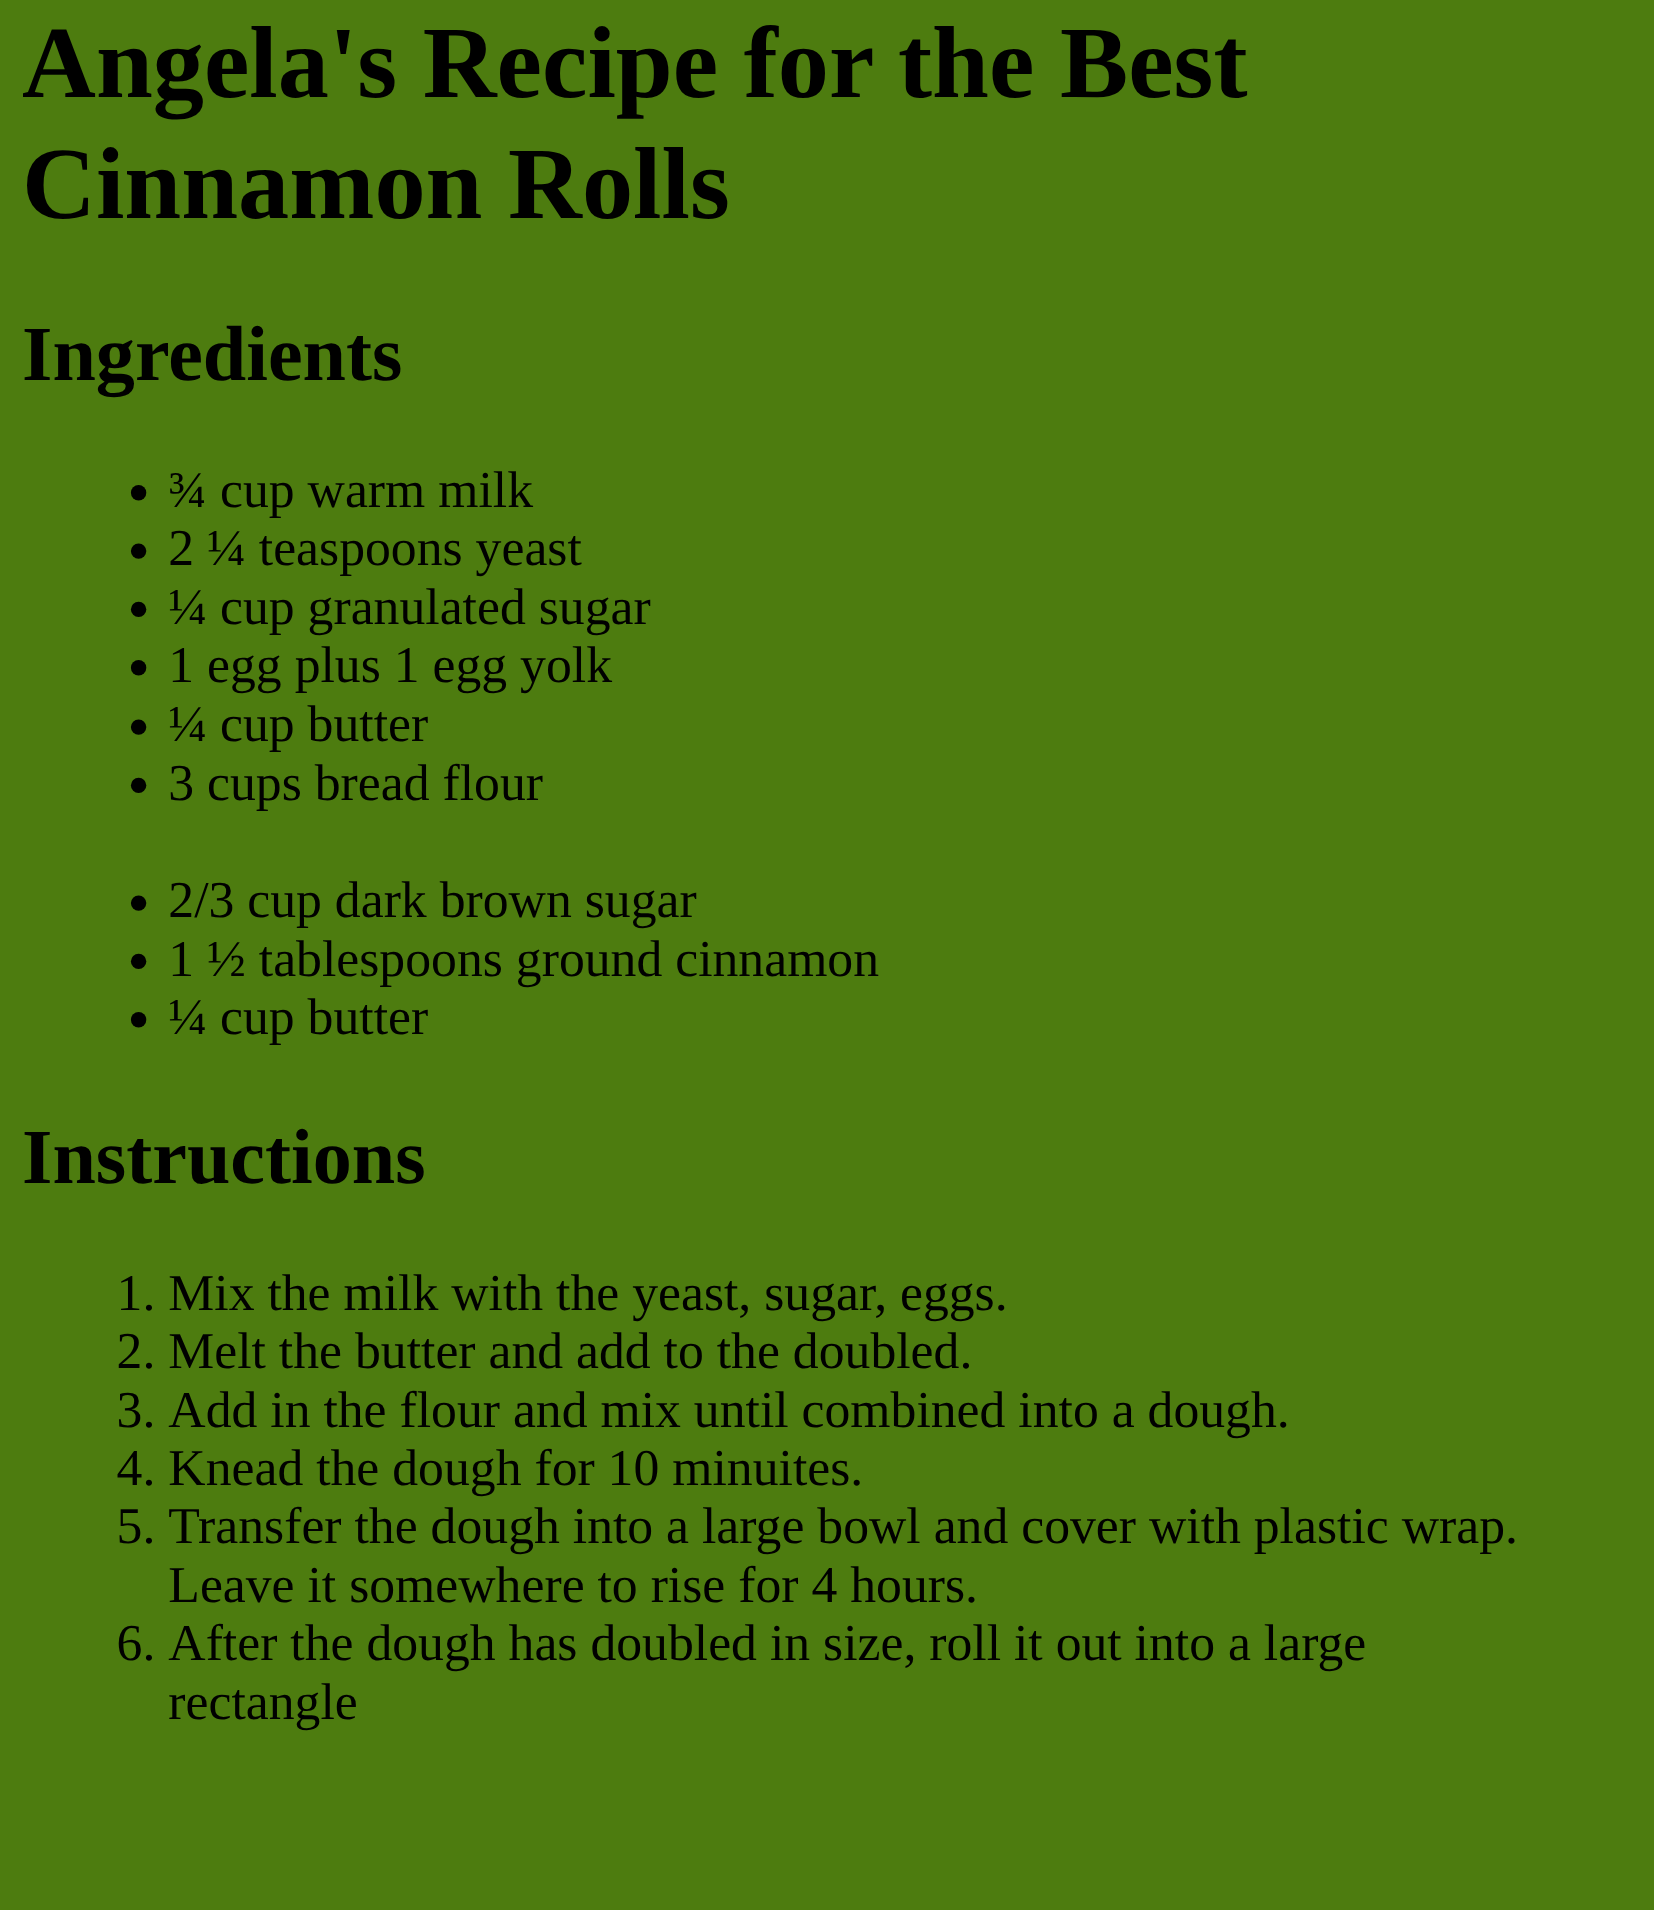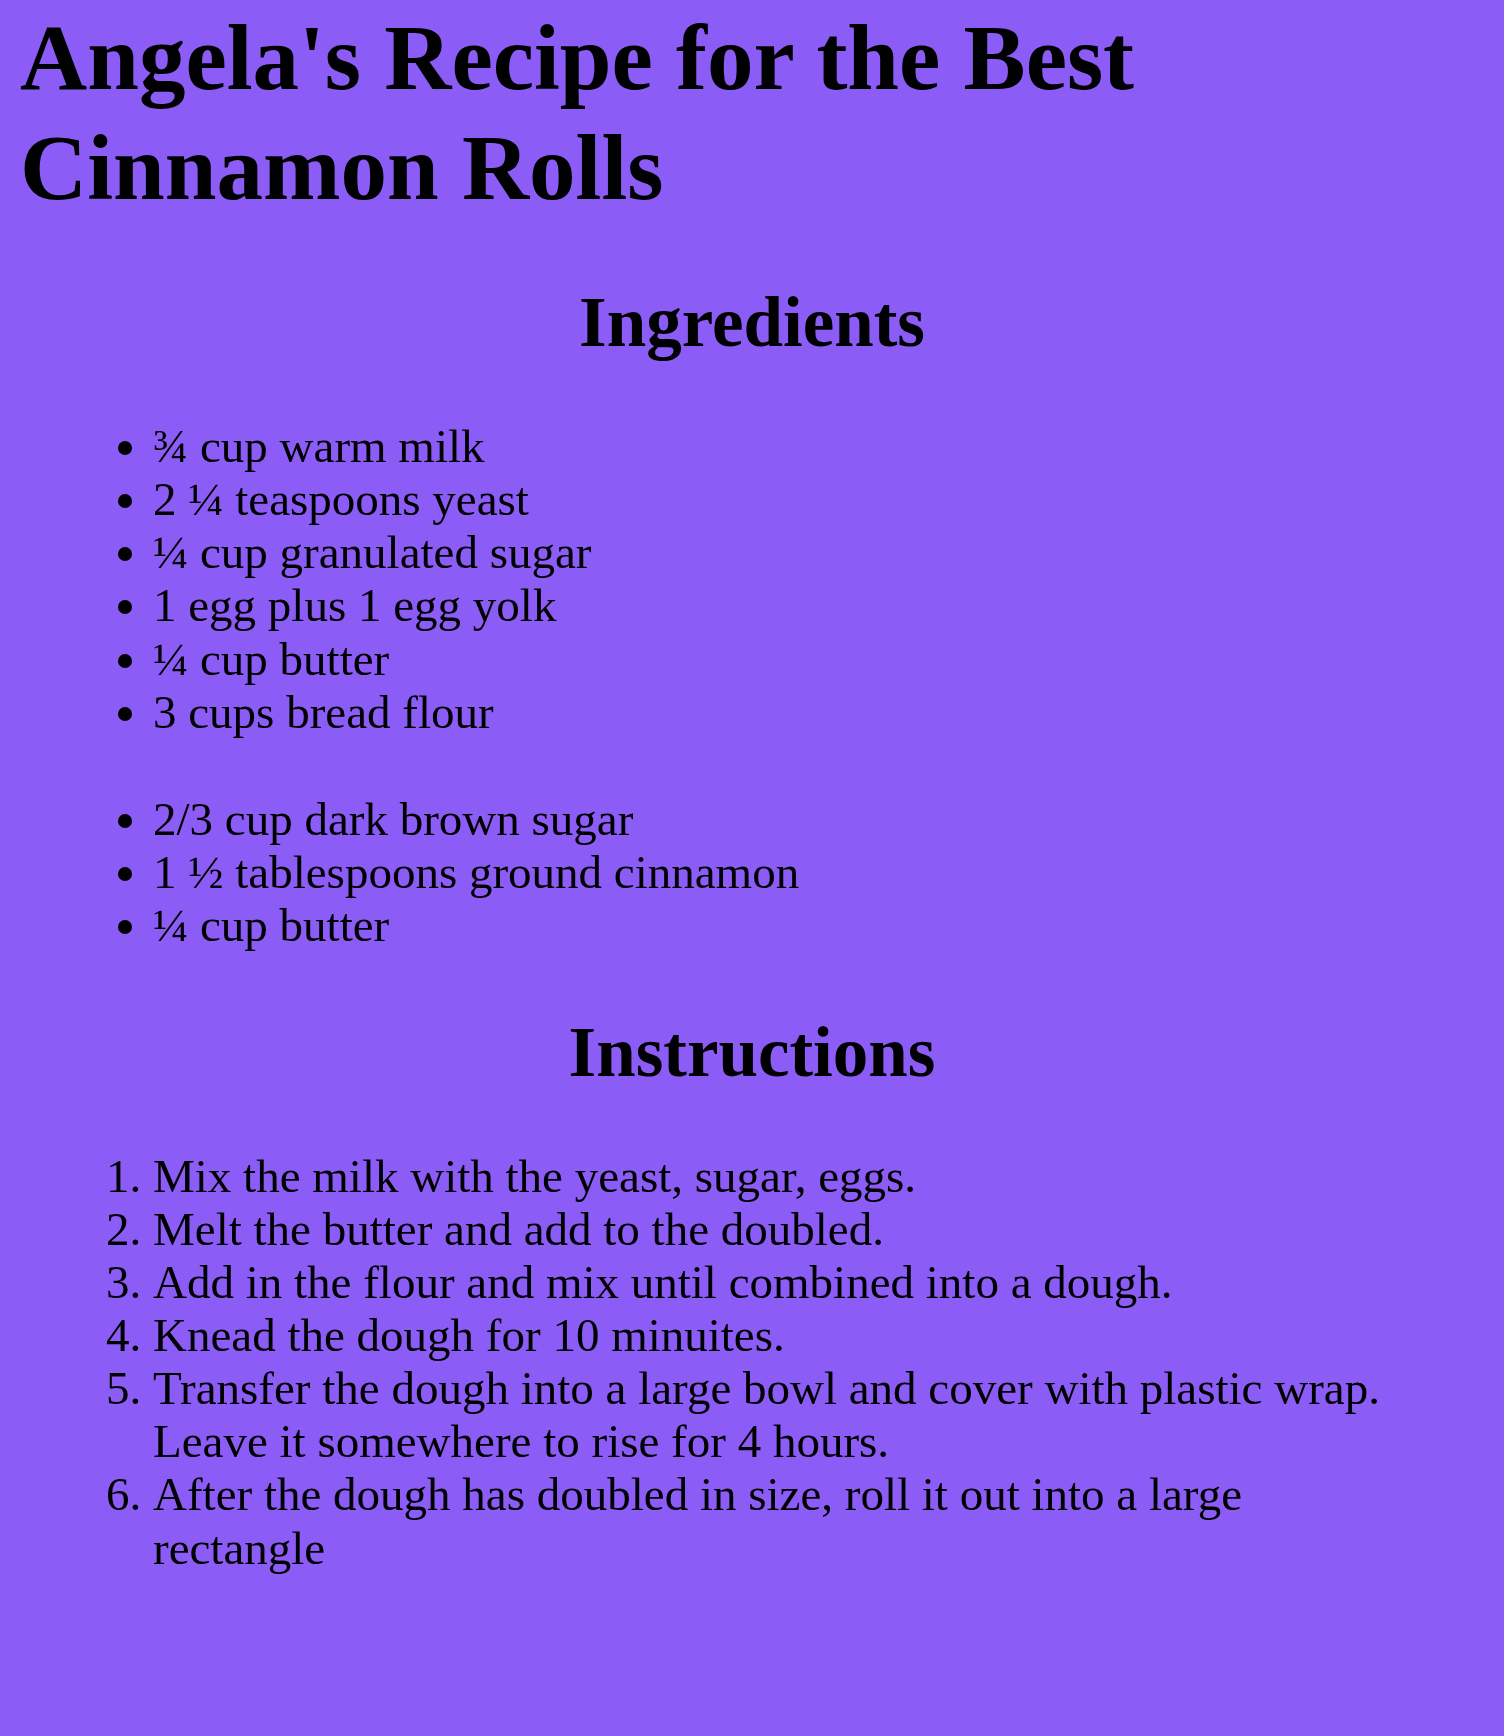--- a/index.html
+++ b/index.html
@@ -4,41 +4,40 @@
 <style>
   html, body {
     margin: 0;
     padding: 0;
     background: #ffffff;
   }
   #viewport {
     width: 1504px;
     height: 1736px;
     overflow: hidden;
-    background: #8b5cf6;
+    background: #4d7c0f;
     color: #000000;
     font-family: "Liberation Serif", "DejaVu Serif", serif;
     font-size: 47px;
     line-height: 1.13;
     box-sizing: border-box;
     padding: 0 20px;
   }
   h1 {
     font-size: 93px;
     line-height: 1.18;
     font-weight: bold;
     margin: 3px 0 60px 0;
     max-width: 1150px;
   }
   h2 {
     font-size: 71px;
     line-height: 1.15;
     font-weight: bold;
     margin: 60px 0 56px 0;
-    text-align: center;
   }
   h3 {
     font-size: 55px;
     line-height: 1.16;
     font-weight: bold;
     margin: 56px 0 54px 0;
   }
   ul, ol {
     margin: 54px 0 47px 0;
     padding-left: 107px;

